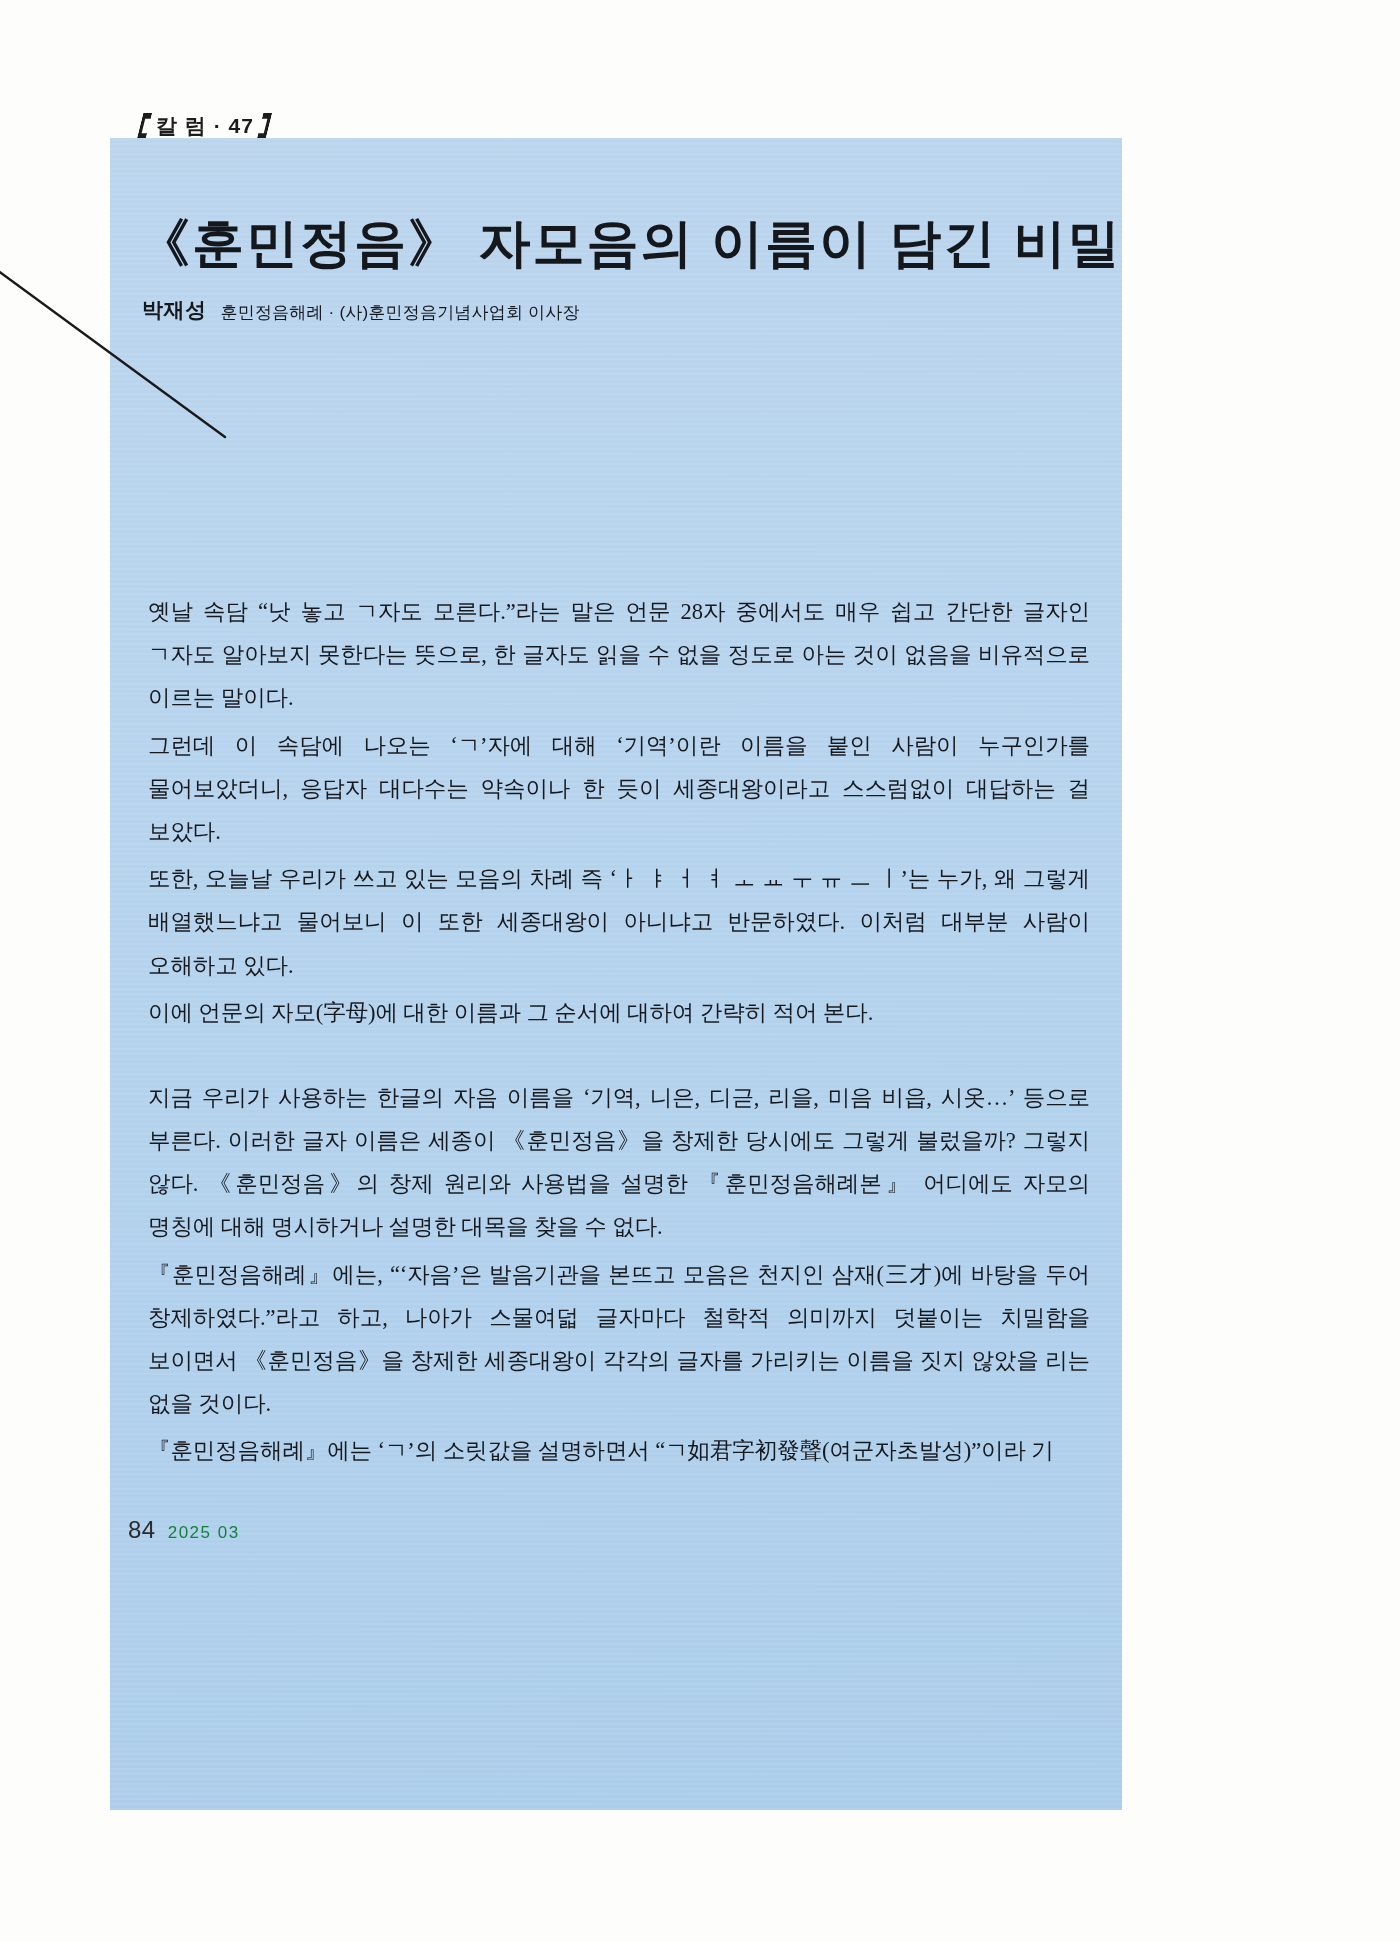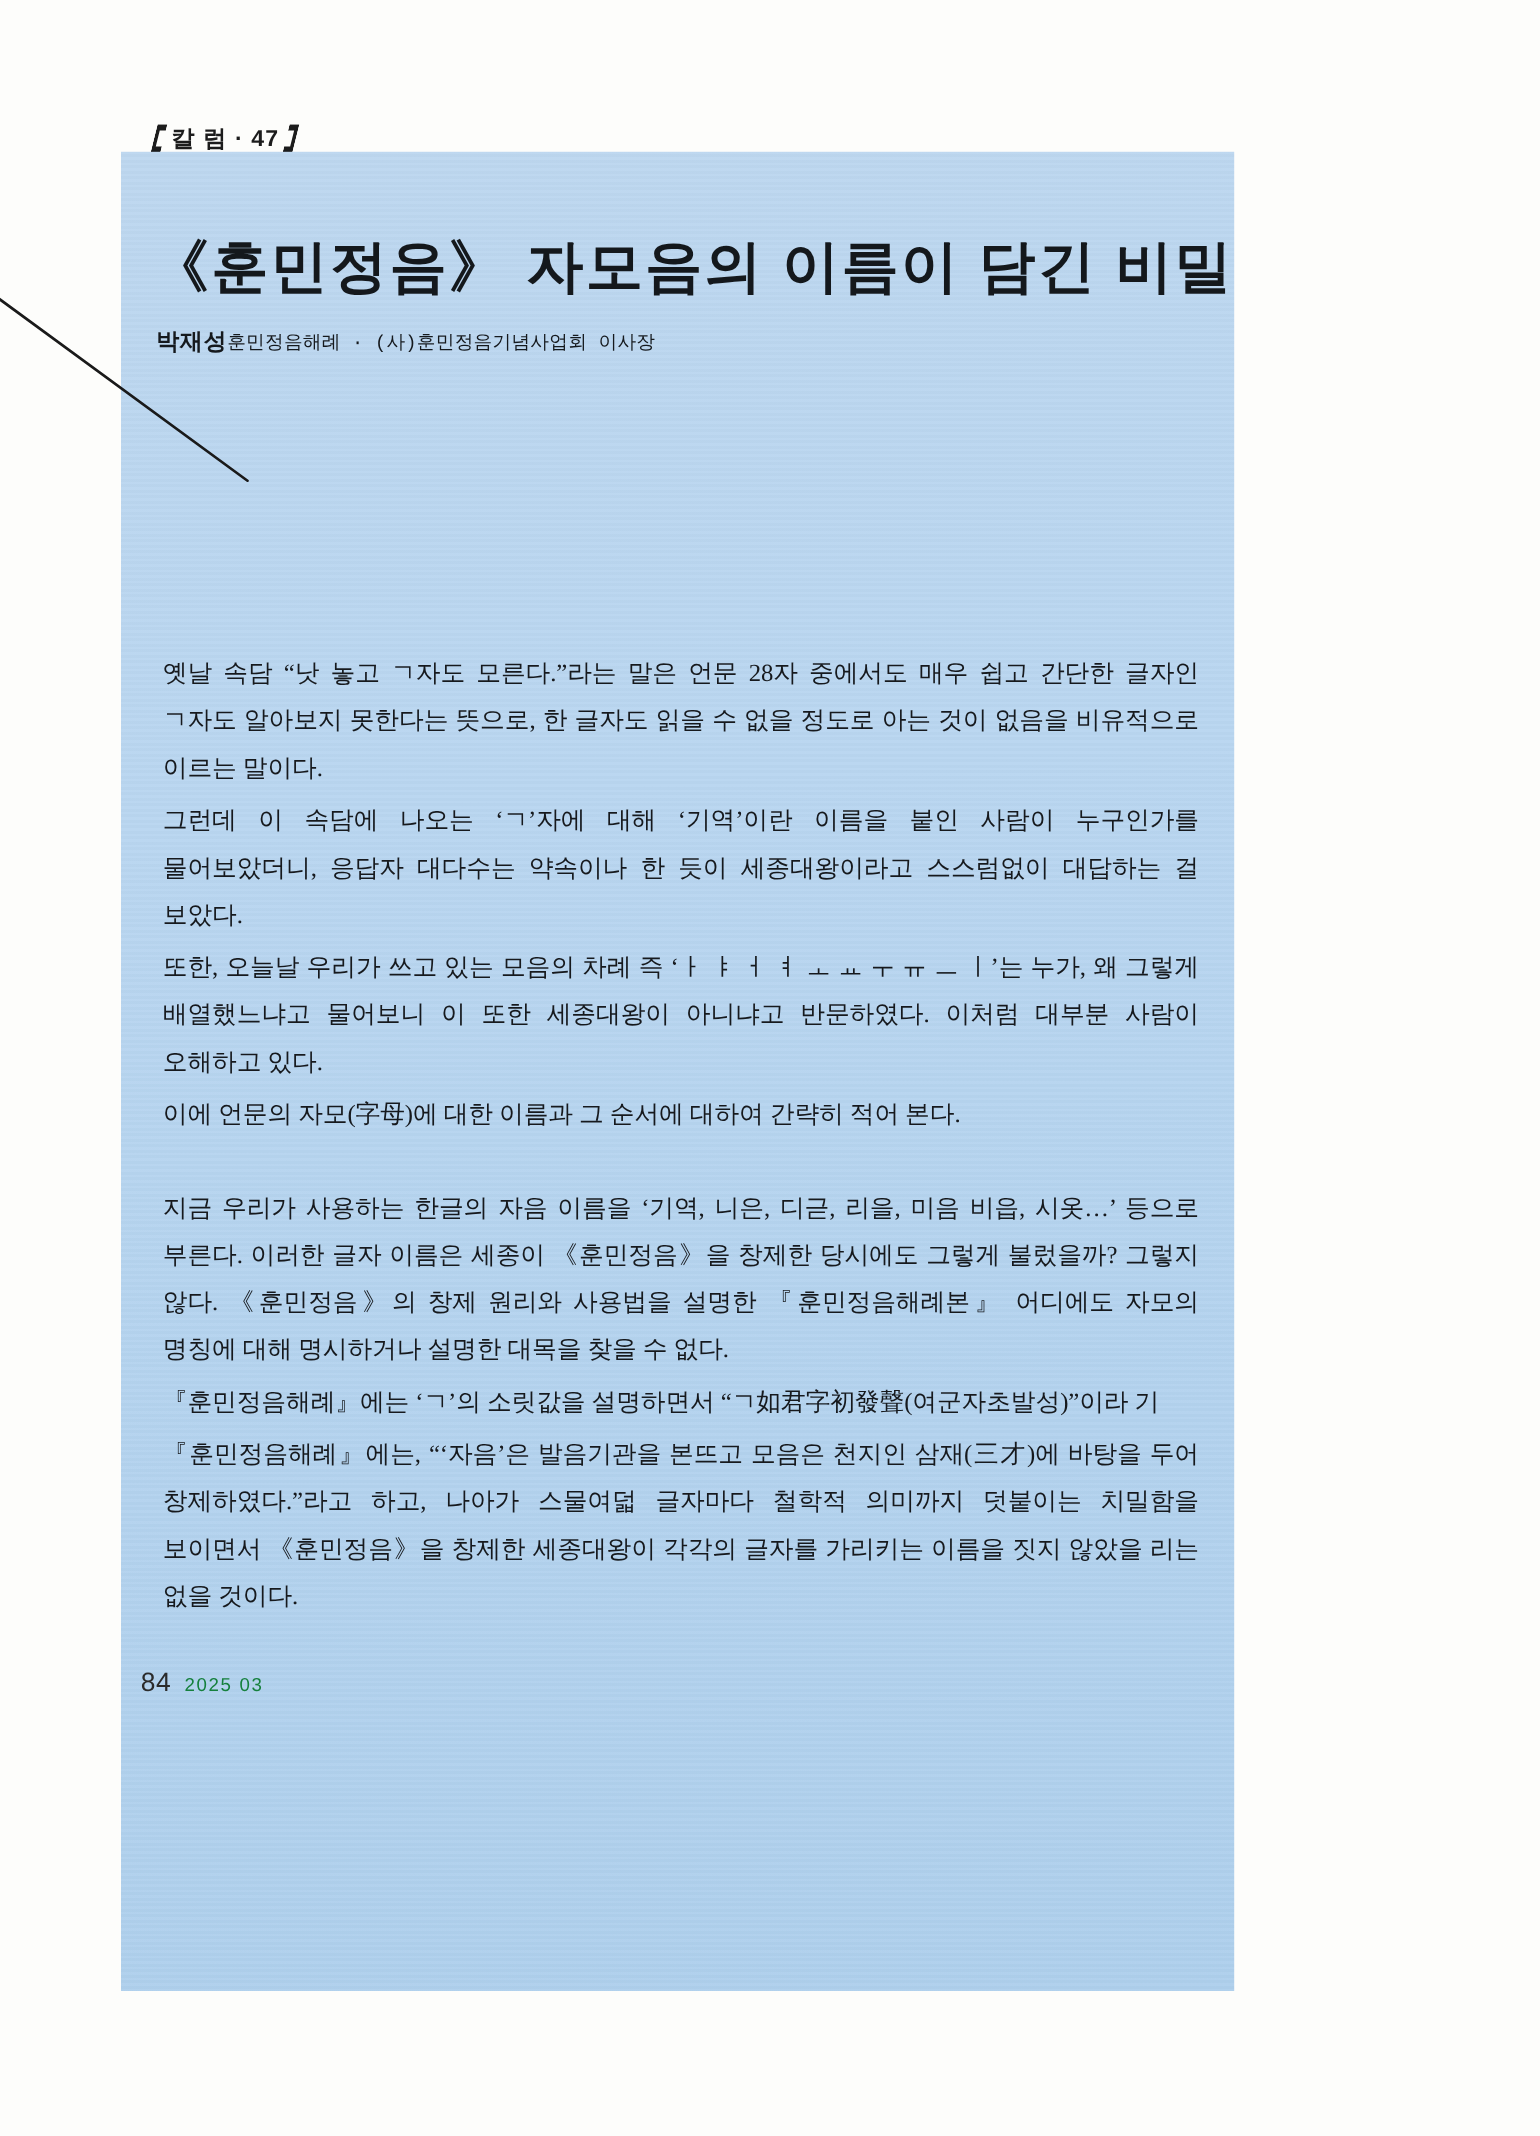--- a/index.html
+++ b/index.html
@@ -99,25 +99,25 @@
     color: #14181c;
     letter-spacing: 2px;
     line-height: 1.25;
     white-space: nowrap;
   }
 
   .byline {
     position: absolute;
     left: 32px;
     top: 158px;
-    font-family: Liberation Mono, monospace;
+    font-family: Liberation Sans, sans-serif;
     color: #15191d;
     display: flex;
-    align-items: center;
-    gap: 0;
+    align-items: flex-end;
+    gap: 14px;
   }
   .byline-name {
     font-size: 21px;
     font-weight: 700;
     letter-spacing: 0.5px;
   }
   .byline-title {
     font-size: 17px;
     font-weight: 400;
     letter-spacing: 0.2px;
@@ -200,22 +200,22 @@
         <span class="byline-title">훈민정음해례 · (사)훈민정음기념사업회 이사장</span>
       </div>
 
       <div class="body-text">
         <p>옛날 속담 “낫 놓고 ㄱ자도 모른다.”라는 말은 언문 28자 중에서도 매우 쉽고 간단한 글자인 ㄱ자도 알아보지 못한다는 뜻으로, 한 글자도 읽을 수 없을 정도로 아는 것이 없음을 비유적으로 이르는 말이다.</p>
         <p>그런데 이 속담에 나오는 ‘ㄱ’자에 대해 ‘기역’이란 이름을 붙인 사람이 누구인가를 물어보았더니, 응답자 대다수는 약속이나 한 듯이 세종대왕이라고 스스럼없이 대답하는 걸 보았다.</p>
         <p>또한, 오늘날 우리가 쓰고 있는 모음의 차례 즉 ‘ㅏ ㅑ ㅓ ㅕ ㅗ ㅛ ㅜ ㅠ ㅡ ㅣ’는 누가, 왜 그렇게 배열했느냐고 물어보니 이 또한 세종대왕이 아니냐고 반문하였다. 이처럼 대부분 사람이 오해하고 있다.</p>
         <p>이에 언문의 자모(字母)에 대한 이름과 그 순서에 대하여 간략히 적어 본다.</p>
         <div class="para-gap"></div>
         <p>지금 우리가 사용하는 한글의 자음 이름을 ‘기역, 니은, 디귿, 리을, 미음 비읍, 시옷…’ 등으로 부른다. 이러한 글자 이름은 세종이 《훈민정음》을 창제한 당시에도 그렇게 불렀을까? 그렇지 않다. 《훈민정음》의 창제 원리와 사용법을 설명한 『훈민정음해례본』 어디에도 자모의 명칭에 대해 명시하거나 설명한 대목을 찾을 수 없다.</p>
+        <p>『훈민정음해례』에는, “‘자음’은 발음기관을 본뜨고 모음은 천지인 삼재(三才)에 바탕을 두어 창제하였다.”라고 하고, 나아가 스물여덟 글자마다 철학적 의미까지 덧붙이는 치밀함을 보이면서 《훈민정음》을 창제한 세종대왕이 각각의 글자를 가리키는 이름을 짓지 않았을 리는 없을 것이다.</p>
         <p>『훈민정음해례』에는 ‘ㄱ’의 소릿값을 설명하면서 “ㄱ如君字初發聲(여군자초발성)”이라 기</p>
-        <p>『훈민정음해례』에는, “‘자음’은 발음기관을 본뜨고 모음은 천지인 삼재(三才)에 바탕을 두어 창제하였다.”라고 하고, 나아가 스물여덟 글자마다 철학적 의미까지 덧붙이는 치밀함을 보이면서 《훈민정음》을 창제한 세종대왕이 각각의 글자를 가리키는 이름을 짓지 않았을 리는 없을 것이다.</p>
       </div>
 
     </div>
   </div>
 
   <svg class="pen-line" viewBox="0 0 360 270" xmlns="http://www.w3.org/2000/svg">
     <line x1="4" y1="6" x2="340" y2="252" stroke="#1a1a1a" stroke-width="2.4" stroke-linecap="round"></line>
   </svg>
 
   <div class="footer">

